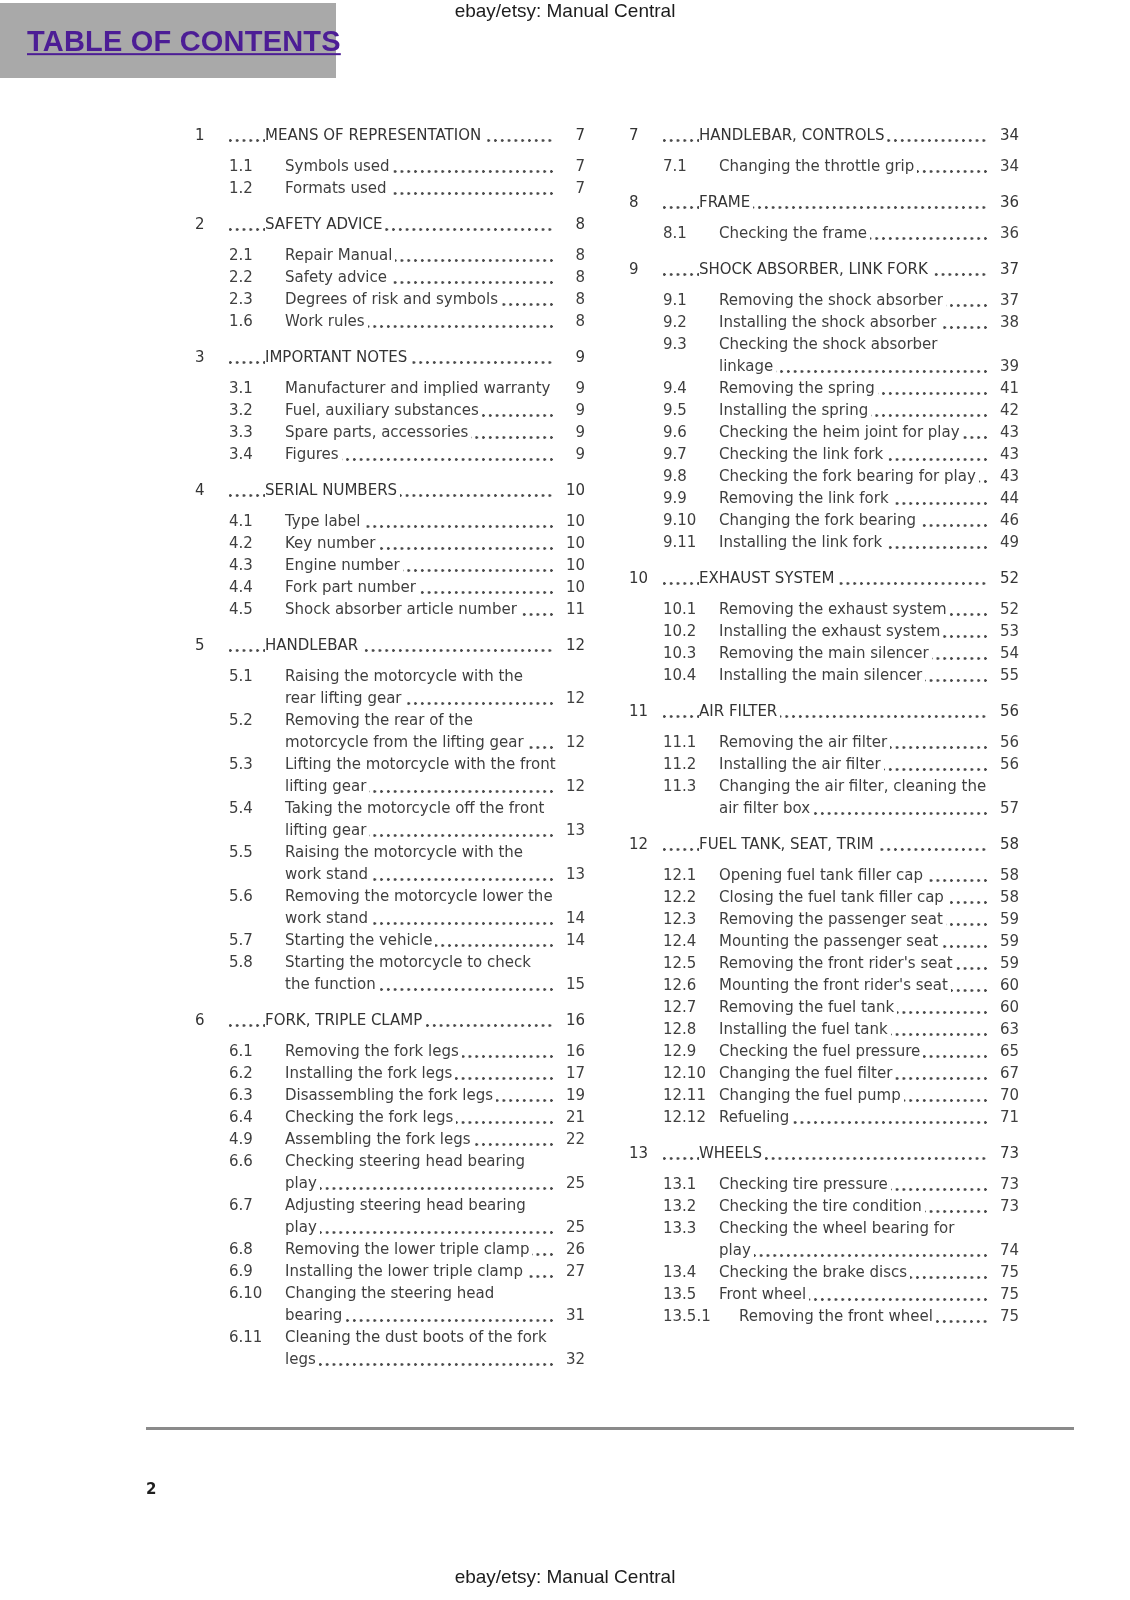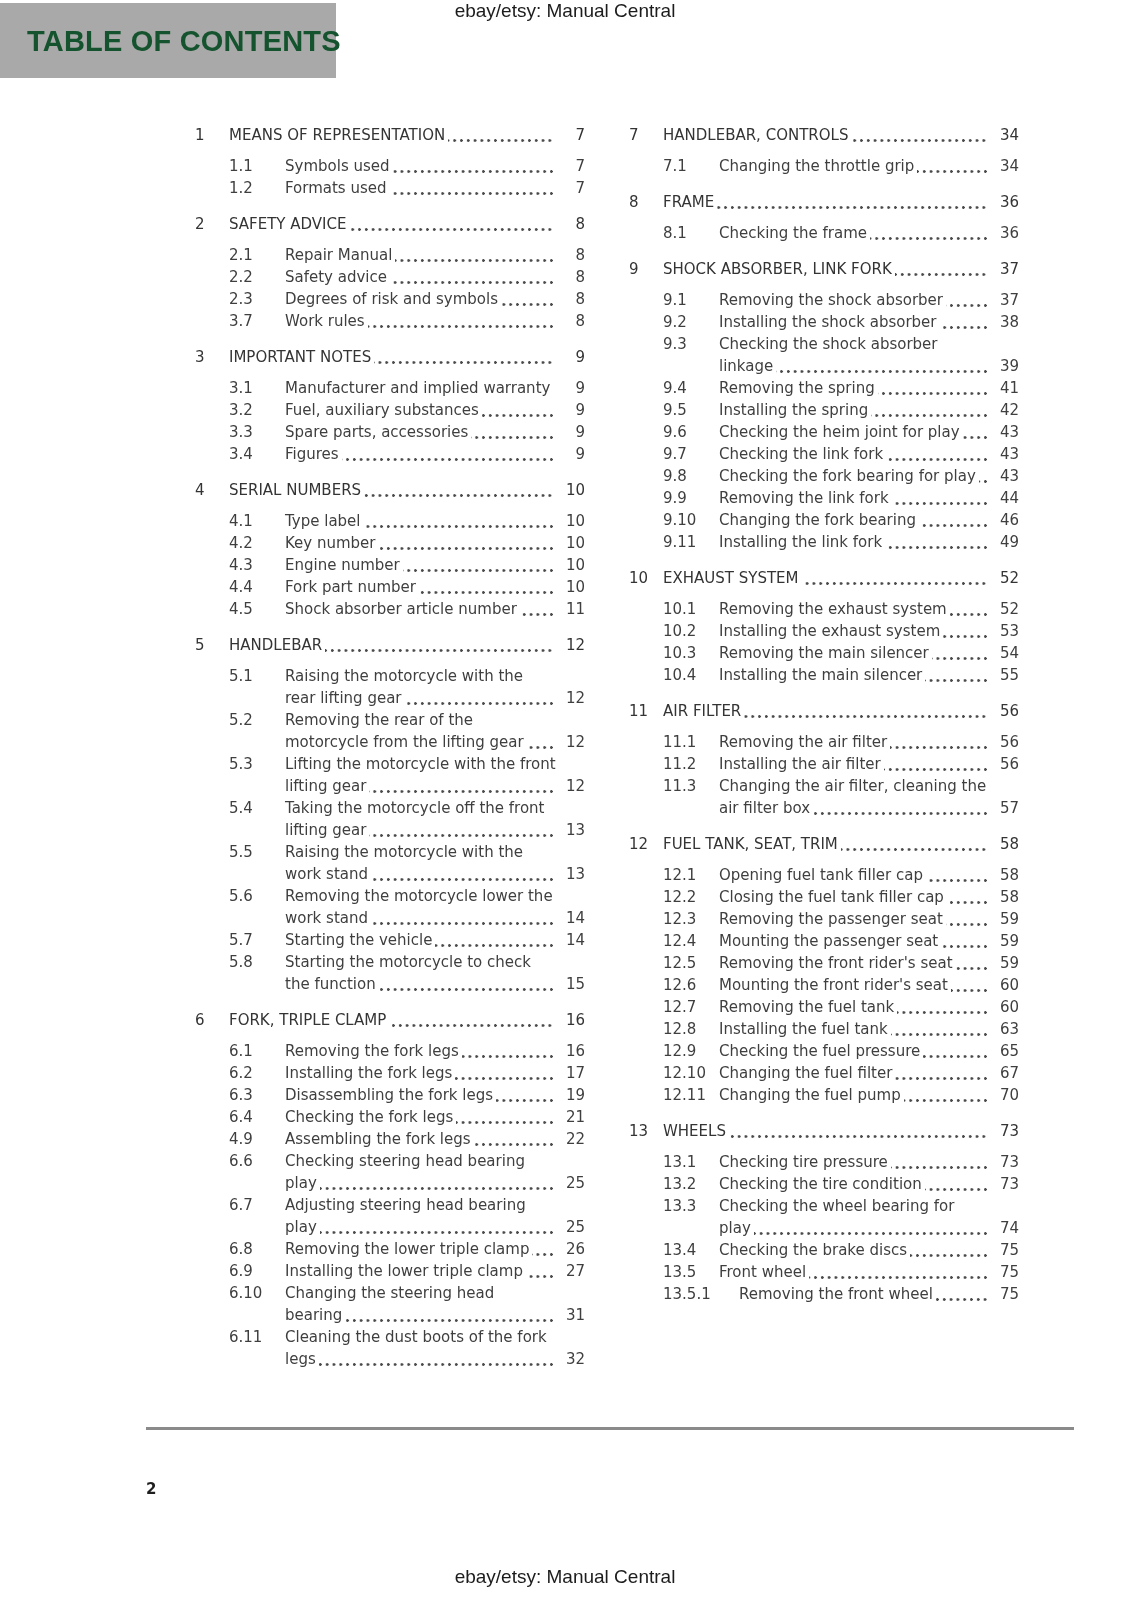--- a/index.html
+++ b/index.html
@@ -19,22 +19,23 @@
     text-align: center; font-size: 19px; color: #1c1c1c;
     font-family: "Liberation Sans", sans-serif;
   }
   .title-box {
     position: absolute; left: 0; top: 3px; width: 336px; height: 75px;
     background: #a9a9a9;
   }
   .title-box .title {
     position: absolute; left: 27px; top: 50%; transform: translateY(-48%);
     font-family: "Liberation Sans", sans-serif;
-    font-weight: 700; font-size: 29px; letter-spacing: 0.2px; color: #14532d;
+    font-weight: 700; font-size: 29px; letter-spacing: 0.2px; color: #4c1d95;
     white-space: nowrap;
+    text-decoration: underline;
   }
 
   
   .toc {
     position: absolute; left: 195px; top: 122px; width: 824px;
     display: flex; gap: 44px;
   }
   .col { width: 390px; flex: none; }
 
   .row {
@@ -49,21 +50,21 @@
   }
   .row.sec::before  { left: 34px; }
   .row.lvl2::before { left: 110px; }
 
   .num  { flex: none; align-self: flex-start; }
   .sec  .num { width: 34px; }
   .item .num { width: 90px; padding-left: 34px; }
   .lvl2 .num { width: 110px; padding-left: 34px; }
 
   .ttl { flex: none; max-width: 272px; position: relative; }
-  .sec .ttl { max-width: 300px; white-space: nowrap; }
+  .sec .ttl { max-width: 300px; white-space: nowrap; margin-left: 36px; }
   .ttl .t { background: #ffffff; padding-right: 3px; }
 
   .pg { flex: none; margin-left: auto; min-width: 22px; text-align: right; background: #ffffff; }
 
   .row.sec { margin: 14px 0 9px 0; color: #343434; }
   .col > .row.sec:first-child { margin-top: 2px; }
 
   
   .rule {
     position: absolute; left: 146px; top: 1427px; width: 928px; height: 3px;
@@ -121,21 +122,21 @@
           <span class="num">2.2</span>
           <span class="ttl"><span class="t">Safety advice</span></span>
           <span class="pg">8</span>
         </div>
         <div class="row item">
           <span class="num">2.3</span>
           <span class="ttl"><span class="t">Degrees of risk and symbols</span></span>
           <span class="pg">8</span>
         </div>
         <div class="row item">
-          <span class="num">3.7</span>
+          <span class="num">1.6</span>
           <span class="ttl"><span class="t">Work rules</span></span>
           <span class="pg">8</span>
         </div>
         <div class="row sec">
           <span class="num">3</span>
           <span class="ttl"><span class="t">IMPORTANT NOTES</span></span>
           <span class="pg">9</span>
         </div>
         <div class="row item">
           <span class="num">3.1</span>
@@ -471,20 +472,25 @@
         </div>
         <div class="row item">
           <span class="num">12.10</span>
           <span class="ttl"><span class="t">Changing the fuel filter</span></span>
           <span class="pg">67</span>
         </div>
         <div class="row item">
           <span class="num">12.11</span>
           <span class="ttl"><span class="t">Changing the fuel pump</span></span>
           <span class="pg">70</span>
+        </div>
+        <div class="row item">
+          <span class="num">12.12</span>
+          <span class="ttl"><span class="t">Refueling</span></span>
+          <span class="pg">71</span>
         </div>
         <div class="row sec">
           <span class="num">13</span>
           <span class="ttl"><span class="t">WHEELS</span></span>
           <span class="pg">73</span>
         </div>
         <div class="row item">
           <span class="num">13.1</span>
           <span class="ttl"><span class="t">Checking tire pressure</span></span>
           <span class="pg">73</span>

